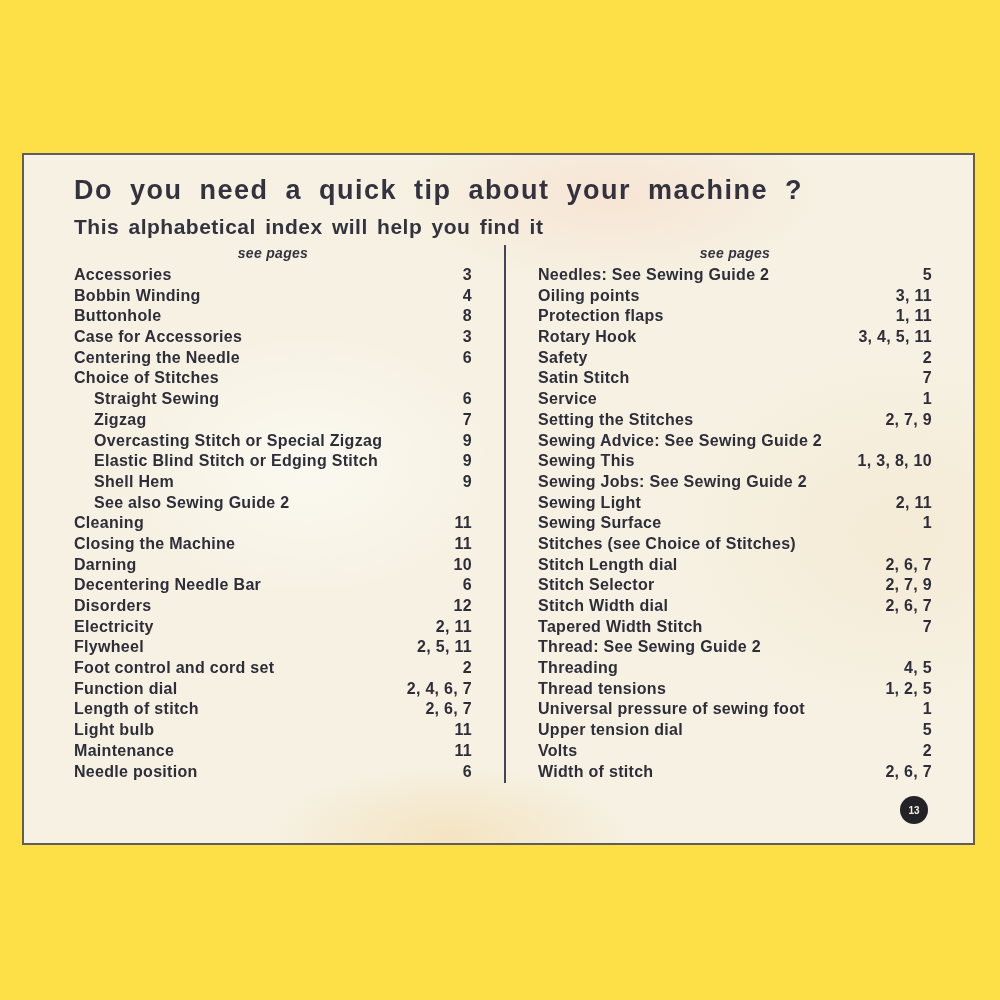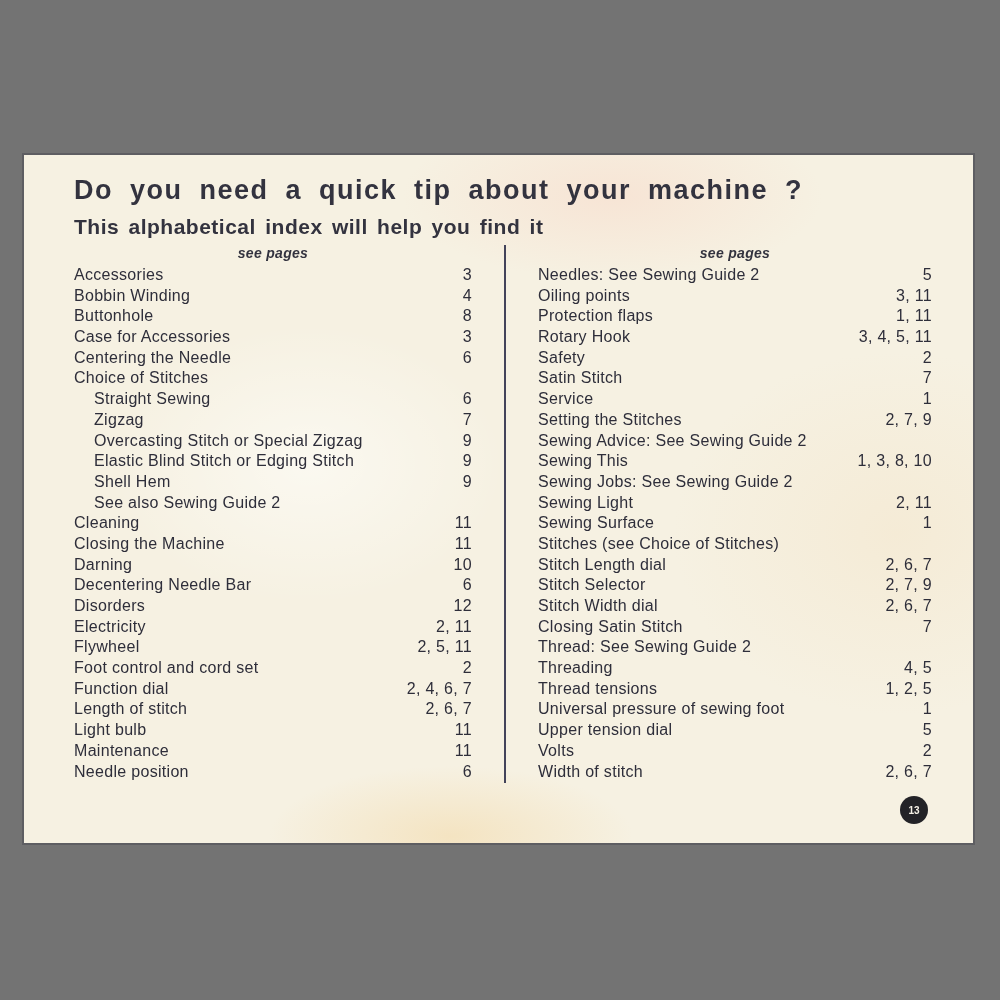--- a/index.html
+++ b/index.html
@@ -8,21 +8,21 @@
     background: #ffffff;
     width: 1000px;
     height: 1000px;
     font-family: "Liberation Sans", sans-serif;
     overflow: hidden;
   }
   .stage {
     position: relative;
     width: 1000px;
     height: 1000px;
-    background: #737373;
+    background: #fde047;
   }
   .card {
     position: absolute;
     left: 22px;
     top: 153px;
     width: 949px;
     height: 688px;
     border: 2px solid #5e5e62;
     background:
       radial-gradient(ellipse 300px 120px at 62% 6%, rgba(248,216,200,0.50), transparent 70%),
@@ -80,21 +80,21 @@
     color: #33333f;
     text-align: center;
     letter-spacing: 0.3px;
   }
   .row {
     height: 20.7px;
     display: flex;
     justify-content: space-between;
     align-items: baseline;
     font-size: 16px;
-    font-weight: normal;
+    font-weight: bold;
     color: #2e2e3a;
     letter-spacing: 0.3px;
     white-space: nowrap;
   }
   .row.indent { padding-left: 20px; gap: 34px; }
   .row .pages { text-align: right; padding-left: 8px; }
   .page-badge {
     position: absolute;
     left: 876px;
     top: 641px;
@@ -300,21 +300,21 @@
             </div>
             <div class="row">
               <span class="label">Stitch Selector</span>
               <span class="pages">2, 7, 9</span>
             </div>
             <div class="row">
               <span class="label">Stitch Width dial</span>
               <span class="pages">2, 6, 7</span>
             </div>
             <div class="row">
-              <span class="label">Closing Satin Stitch</span>
+              <span class="label">Tapered Width Stitch</span>
               <span class="pages">7</span>
             </div>
             <div class="row">
               <span class="label">Thread: See Sewing Guide 2</span>
               <span class="pages"></span>
             </div>
             <div class="row">
               <span class="label">Threading</span>
               <span class="pages">4, 5</span>
             </div>

